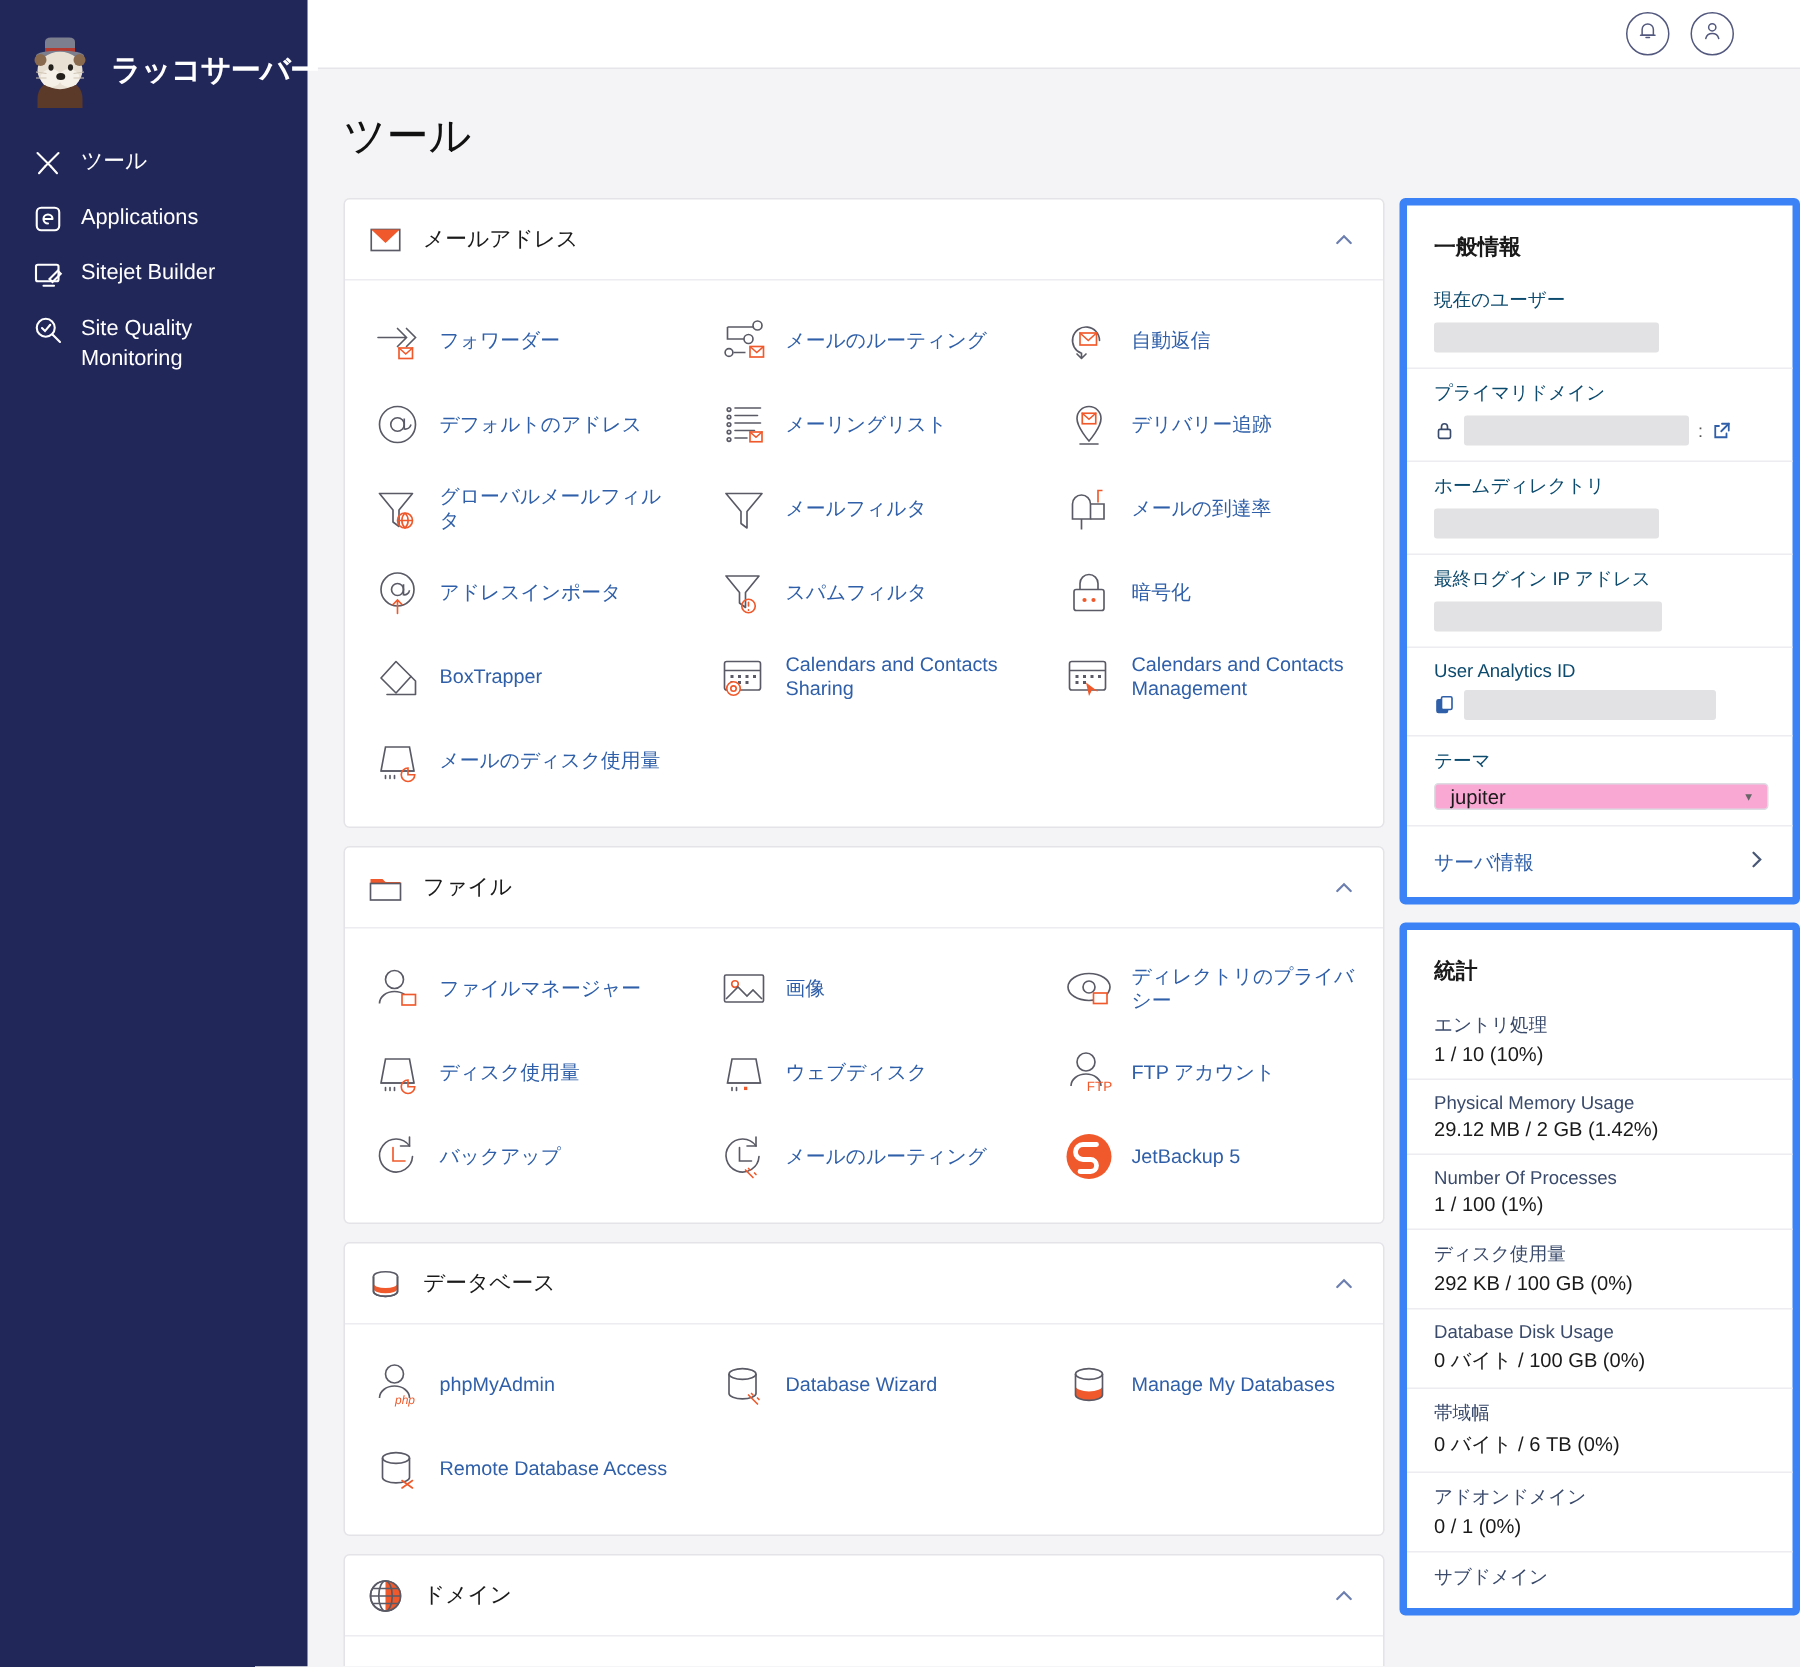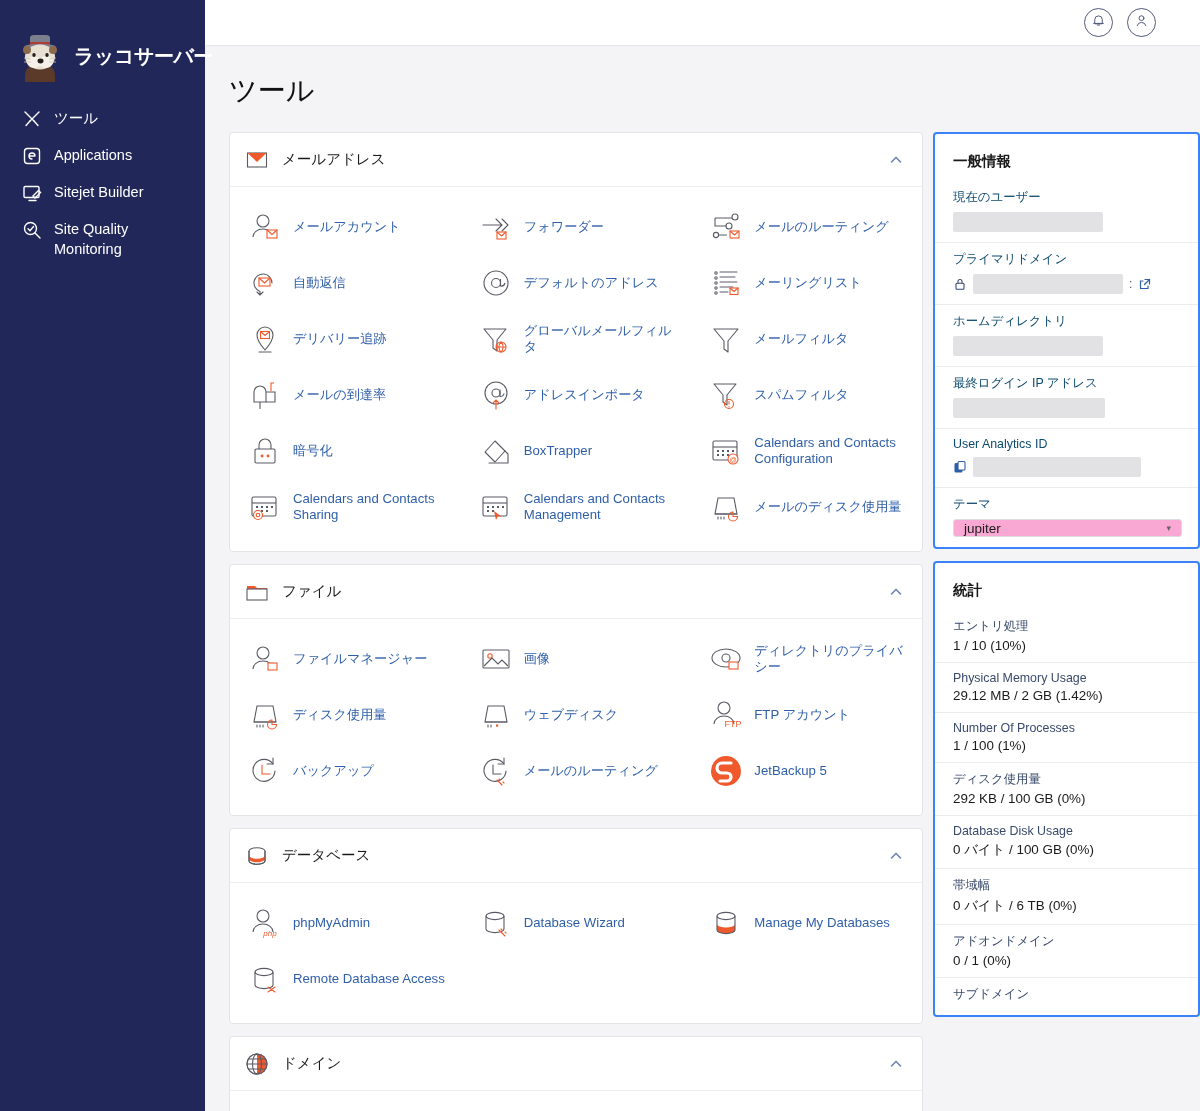--- a/index.html
+++ b/index.html
@@ -9,21 +9,21 @@
     background: #f4f4f6; overflow: hidden;
   }
   body { display: flex; }
 
   
   #sidebar {
     width: 205px; min-width: 205px; height: 1111px;
     background: #22275a; color: #fff;
     padding: 0; position: relative;
   }
-  .brand { display: flex; align-items: center; gap: 8px; padding: 16px 0 0 16px; height: 76px; margin-top: 10px; }
+  .brand { display: flex; align-items: center; gap: 8px; padding: 16px 0 0 16px; height: 76px; }
   .brand-mark { width: 50px; height: 52px; position: relative; flex: 0 0 50px; }
   .brand-name { font-size: 20px; font-weight: 700; letter-spacing: -.5px; color: #fff; white-space: nowrap; }
 
   .nav { margin-top: 14px; }
   .nav-item {
     display: flex; align-items: flex-start; gap: 12px;
     padding: 8px 10px 8px 22px; cursor: pointer;
     font-size: 14.5px; line-height: 20px; color: #fff;
   }
   .nav-ico { width: 20px; height: 20px; flex: 0 0 20px; display:block; margin-top:1px; }
@@ -63,21 +63,21 @@
 
   .grid { display: flex; flex-wrap: wrap; padding: 12px 0 16px 0; }
   .tile {
     width: 33.333%; display: flex; align-items: center; gap: 11px;
     padding: 11px 8px 11px 18px; cursor: pointer; min-height: 49px;
   }
   .tile-ico { width: 34px; height: 34px; flex: 0 0 34px; display: block; }
   .tile-label { font-size: 13.2px; color: #2f5fa8; line-height: 1.22; }
 
   
-  .side-card { background: #fff; border: 2px solid #3b82f6; border-radius: 4px; margin-bottom: 12px; }
+  .side-card { background: #fff; border: 5px solid #3b82f6; border-radius: 4px; margin-bottom: 12px; }
   .side-title { font-size: 14.5px; font-weight: 700; color: #1a1a1a; padding: 18px 16px 10px 18px; }
   .info-row { padding: 8px 16px 10px 18px; border-top: 1px solid #ececf1; }
   .info-row.first { border-top: none; }
   .info-label { font-size: 12.4px; color: #0c4a6e; margin-bottom: 6px; }
   .redact { height: 20px; background: #e2e2e4; border-radius: 2px; display: inline-block; vertical-align: middle; }
   .rd-row { display: flex; align-items: center; gap: 6px; }
   .lock-ico, .copy-ico, .ext-ico { width: 14px; height: 14px; flex: 0 0 14px; display: block; }
   .select-wrap {
     border: 1px solid #dcdce2; background: #f9a8d4; border-radius: 3px;
     height: 18px; display: flex; align-items: center; justify-content: space-between;
@@ -209,31 +209,20 @@
             </span>
             <span class="card-head-title">メールアドレス</span>
             <span class="chevron">
               <svg viewBox="0 0 16 16" width="16" height="16" fill="none" stroke="#6d7fb0" stroke-width="1.5" stroke-linecap="round">
                   <path d="M3.5 10 L8 5.5 L12.5 10"></path>
                 </svg>
             </span>
           </div>
           <div class="grid">
 
-            <div class="tile">
-              <span class="tile-ico">
-                <svg viewBox="0 0 34 34" width="34" height="34" fill="none" stroke="#5a5a66" stroke-width="1.1">
-                  <circle cx="15" cy="11" r="6"></circle>
-                    <path d="M5 27 a10 8 0 0 1 20 0"></path>
-                  <rect x="19" y="20" width="10" height="8" fill="#fff" stroke="#f0592b"></rect>
-                    <path d="M19 20 L24 24.5 L29 20" stroke="#f0592b"></path>
-                </svg>
-              </span>
-              <span class="tile-label">メールアカウント</span>
-            </div>
 
             <div class="tile">
               <span class="tile-ico">
                 <svg viewBox="0 0 34 34" width="34" height="34" fill="none" stroke="#5a5a66" stroke-width="1.1" stroke-linecap="round">
                   <path d="M4 15 H23 M17 9 L23 15 L17 21 M23 9 L29 15 L23 21"></path>
                   <rect x="18" y="22" width="9" height="7" fill="#fff" stroke="#f0592b"></rect>
                     <path d="M18 22 L22.5 26 L27 22" stroke="#f0592b"></path>
                 </svg>
               </span>
               <span class="tile-label">フォワーダー</span>
@@ -373,40 +362,20 @@
             <div class="tile">
               <span class="tile-ico">
                 <svg viewBox="0 0 34 34" width="34" height="34" fill="none" stroke="#5a5a66" stroke-width="1.1" stroke-linejoin="round">
                   <path d="M6 18 L16 7 L26 17 L16 28 Z"></path>
                     <path d="M26 17 L29 20 V29 H10" stroke-linecap="round"></path>
                 </svg>
               </span>
               <span class="tile-label">BoxTrapper</span>
             </div>
 
-            <div class="tile">
-              <span class="tile-ico">
-                <svg viewBox="0 0 34 34" width="34" height="34" fill="none" stroke="#5a5a66" stroke-width="1.1">
-                  <rect x="4" y="7" width="24" height="19" rx="1.5"></rect>
-                    <path d="M4 13 H28"></path>
-                  <g fill="#5a5a66" stroke="none">
-                    <rect x="8" y="16" width="2" height="2"></rect>
-                      <rect x="13" y="16" width="2" height="2"></rect>
-                      <rect x="18" y="16" width="2" height="2"></rect>
-                      <rect x="23" y="16" width="2" height="2"></rect>
-                    <rect x="8" y="20" width="2" height="2"></rect>
-                      <rect x="13" y="20" width="2" height="2"></rect>
-                      <rect x="18" y="20" width="2" height="2"></rect>
-                  </g>
-                  <circle cx="24" cy="25" r="5" fill="#fff" stroke="#f0592b"></circle>
-                    <text x="24" y="28" font-size="7" fill="#f0592b" text-anchor="middle" stroke="none" font-family="Liberation Sans, sans-serif">@</text>
-                </svg>
-              </span>
-              <span class="tile-label">Calendars and Contacts Configuration</span>
-            </div>
 
             <div class="tile">
               <span class="tile-ico">
                 <svg viewBox="0 0 34 34" width="34" height="34" fill="none" stroke="#5a5a66" stroke-width="1.1">
                   <rect x="4" y="7" width="24" height="19" rx="1.5"></rect>
                     <path d="M4 13 H28"></path>
                   <g fill="#5a5a66" stroke="none">
                     <rect x="8" y="16" width="2" height="2"></rect>
                       <rect x="13" y="16" width="2" height="2"></rect>
                       <rect x="18" y="16" width="2" height="2"></rect>
@@ -739,20 +708,28 @@
           </div>
 
           <div class="info-row">
             <div class="info-label">テーマ</div>
             <div class="select-wrap">
               <span>jupiter</span>
               <span class="caret">▾</span>
             </div>
           </div>
 
+          <div class="server-info-row">
+            <span>サーバ情報</span>
+            <span>
+              <svg viewBox="0 0 16 16" width="16" height="16" fill="none" stroke="#4a5878" stroke-width="1.5" stroke-linecap="round">
+                  <path d="M6 3.5 L10.5 8 L6 12.5"></path>
+                </svg>
+            </span>
+          </div>
         </section>
 
         <section class="side-card">
           <div class="side-title">統計</div>
 
           <div class="stat-row first">
             <div class="stat-label">エントリ処理</div>
             <div class="stat-value">1 / 10  (10%)</div>
           </div>
           <div class="stat-row">

